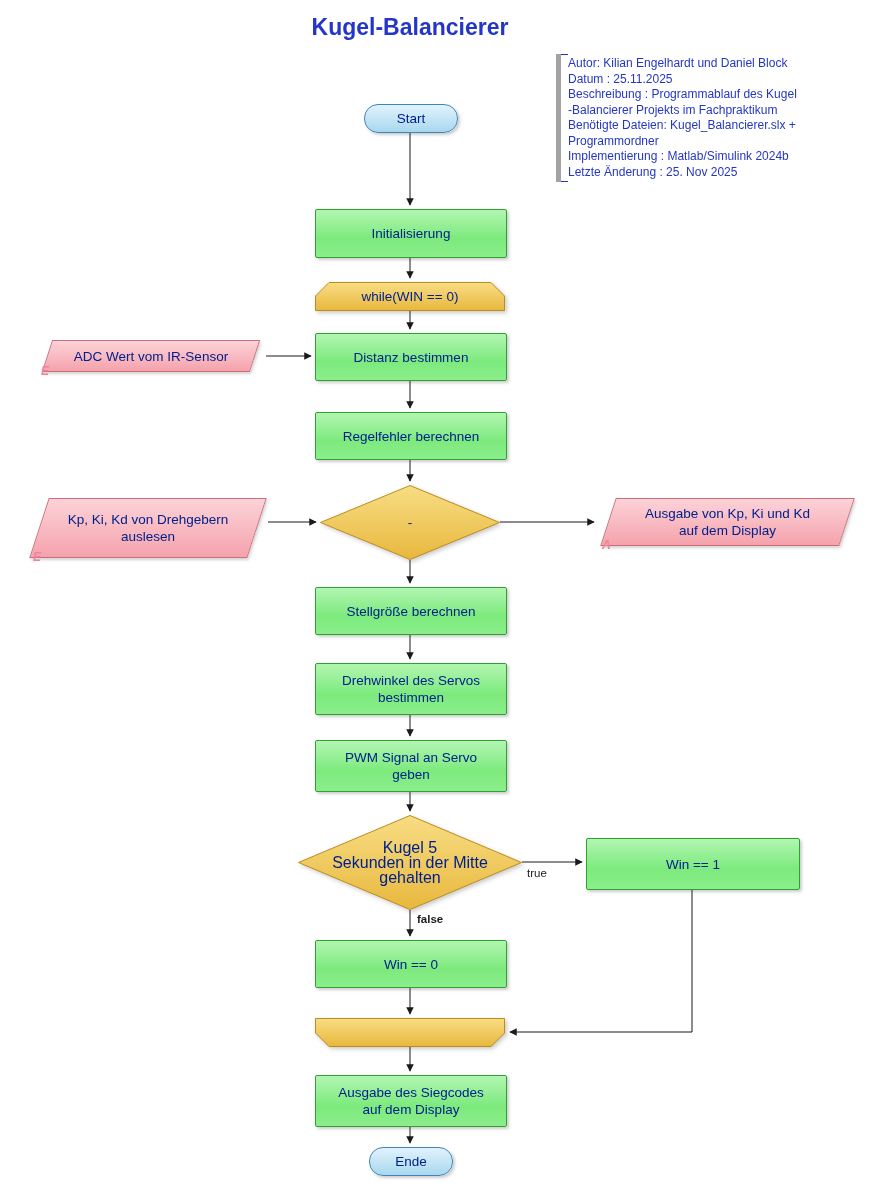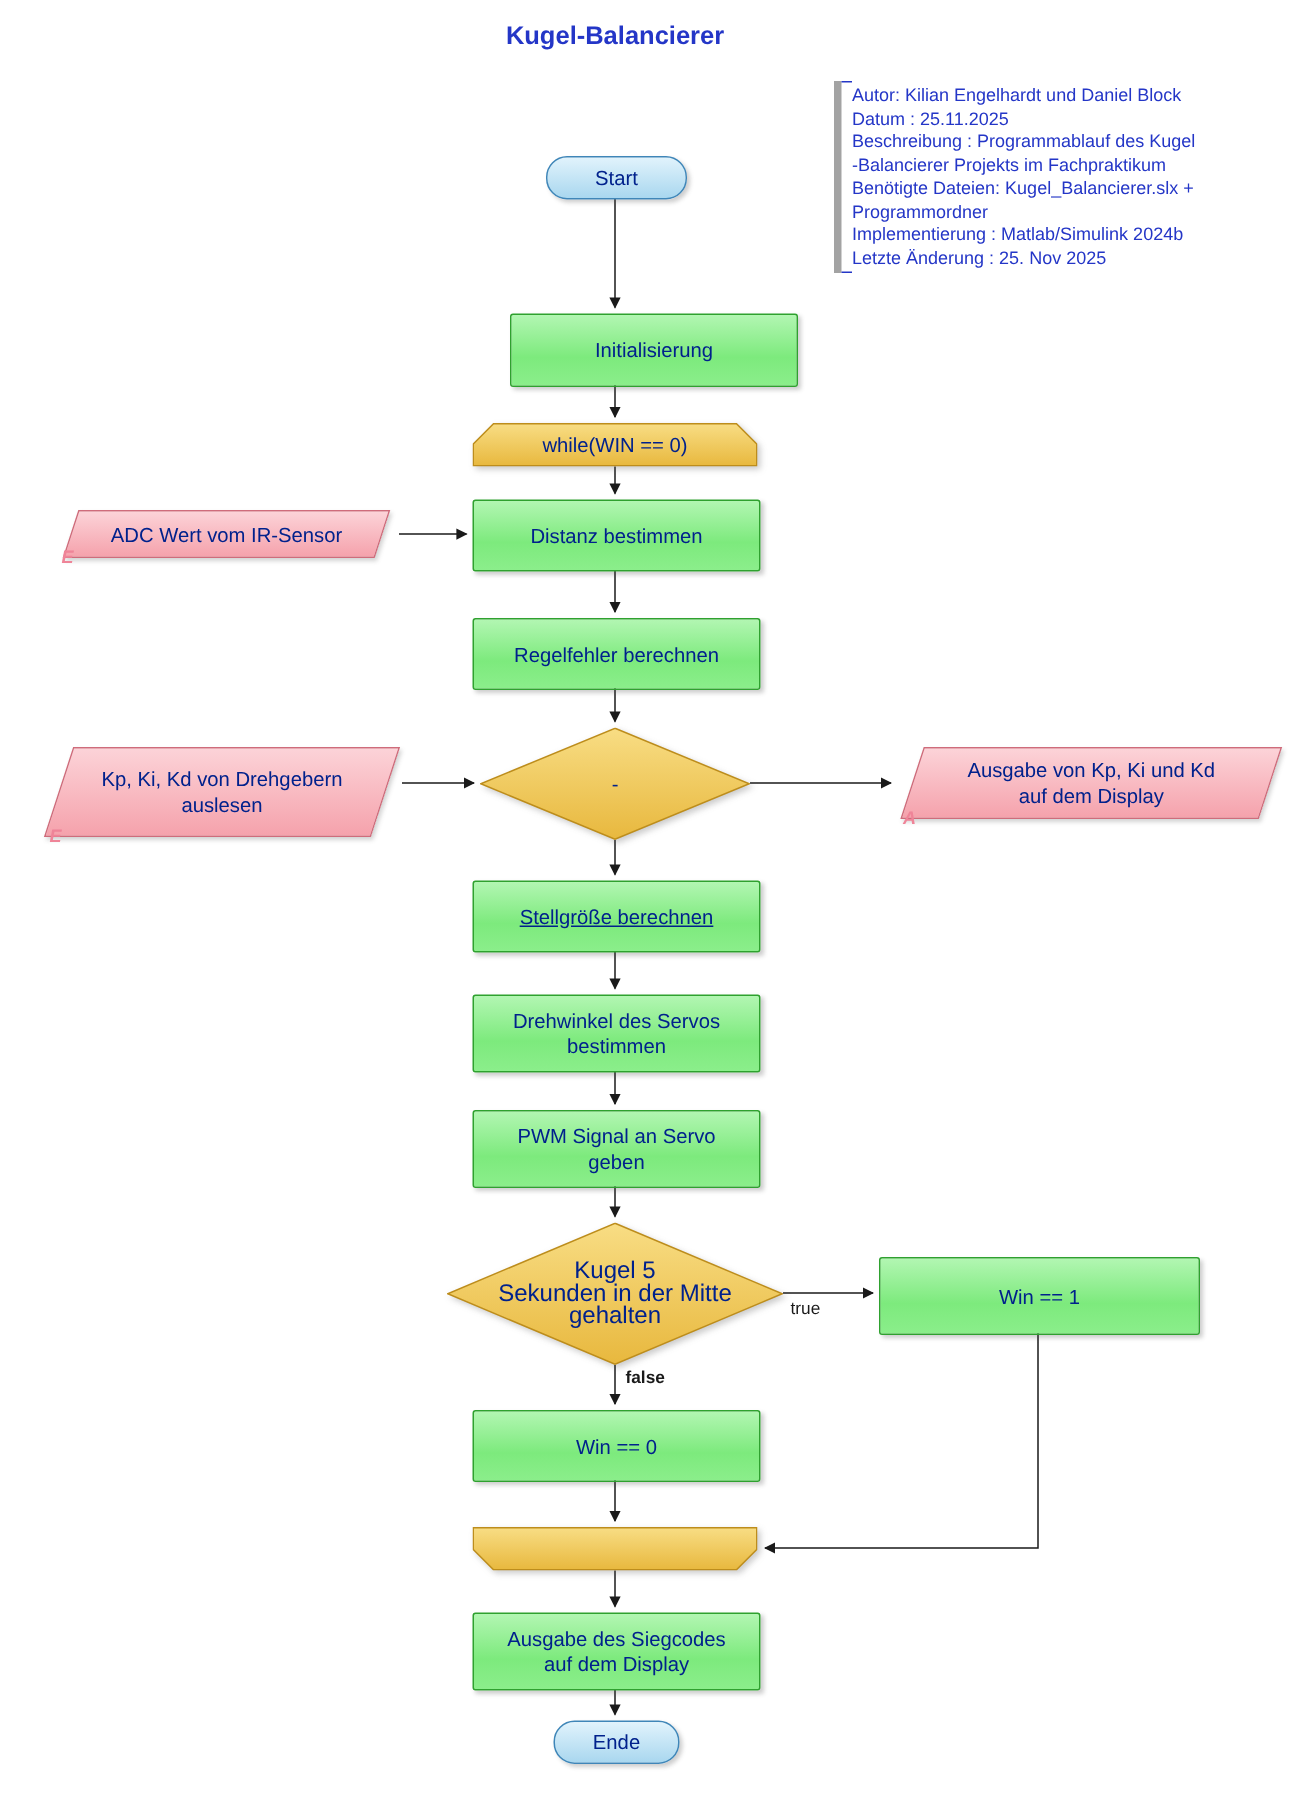--- a/index.html
+++ b/index.html
@@ -2,21 +2,21 @@
 <html><head>
 <meta charset="utf-8">
 <style>
   html,body { margin:0; padding:0; background:#ffffff; }
   #canvas {
     position:relative; width:874px; height:1198px; background:#ffffff;
     font-family:"Liberation Sans", sans-serif; overflow:hidden;
   }
   #page-title {
     position:absolute; left:0; top:14px; width:820px; text-align:center;
-    font-size:17px; font-weight:bold; color:#2436c7;
+    font-size:23px; font-weight:bold; color:#2436c7;
   }
   
   #annotation {
     position:absolute; left:556px; top:54px; width:308px;
     border-left:5px solid #a3a3a3; padding:2px 0 2px 7px;
     color:#2436c7; font-size:12px; line-height:15.5px;
   }
   #annotation::before, #annotation::after {
     content:""; position:absolute; left:0; width:7px; border-top:1px solid #2436c7;
   }
@@ -113,21 +113,21 @@
     </g>
   </svg>
 
   <span class="edge-label" style="left:527px; top:867px;">true</span>
   <span class="edge-label" style="left:417px; top:913px;font-weight:bold;">false</span>
 
   <div class="node terminal" style="left:364px; top:104px; width:92px; height:27px;">
     <span class="label">Start</span>
   </div>
 
-  <div class="node process" style="left:315px; top:209px; width:190px; height:47px;margin-left:25px;">
+  <div class="node process" style="left:315px; top:209px; width:190px; height:47px;">
     <span class="label">Initialisierung</span>
   </div>
 
   <div class="node shape-node" style="left:315px; top:282px; width:190px; height:29px;">
     <svg width="190" height="29">
       <polygon points="14,0.5 176,0.5 189.5,14 189.5,28.5 0.5,28.5 0.5,14" fill="url(#goldGrad)" stroke="#bd8d1c" stroke-width="1"></polygon>
     </svg>
     <span class="label">while(WIN == 0)</span>
   </div>
 
@@ -159,21 +159,21 @@
     <span class="io-marker">E</span>
   </div>
 
   <div class="node io" style="left:597px; top:498px; width:261px; height:48px;">
     <div class="io-bg"></div>
     <span class="label">Ausgabe von Kp, Ki und Kd
 auf dem Display</span>
     <span class="io-marker">A</span>
   </div>
 
-  <div class="node process" style="left:315px; top:587px; width:190px; height:46px;text-decoration:underline;">
+  <div class="node process" style="left:315px; top:587px; width:190px; height:46px;">
     <span class="label">Stellgröße berechnen</span>
   </div>
 
   <div class="node process" style="left:315px; top:663px; width:190px; height:50px;">
     <span class="label">Drehwinkel des Servos
 bestimmen</span>
   </div>
 
   <div class="node process" style="left:315px; top:740px; width:190px; height:50px;">
     <span class="label">PWM Signal an Servo

